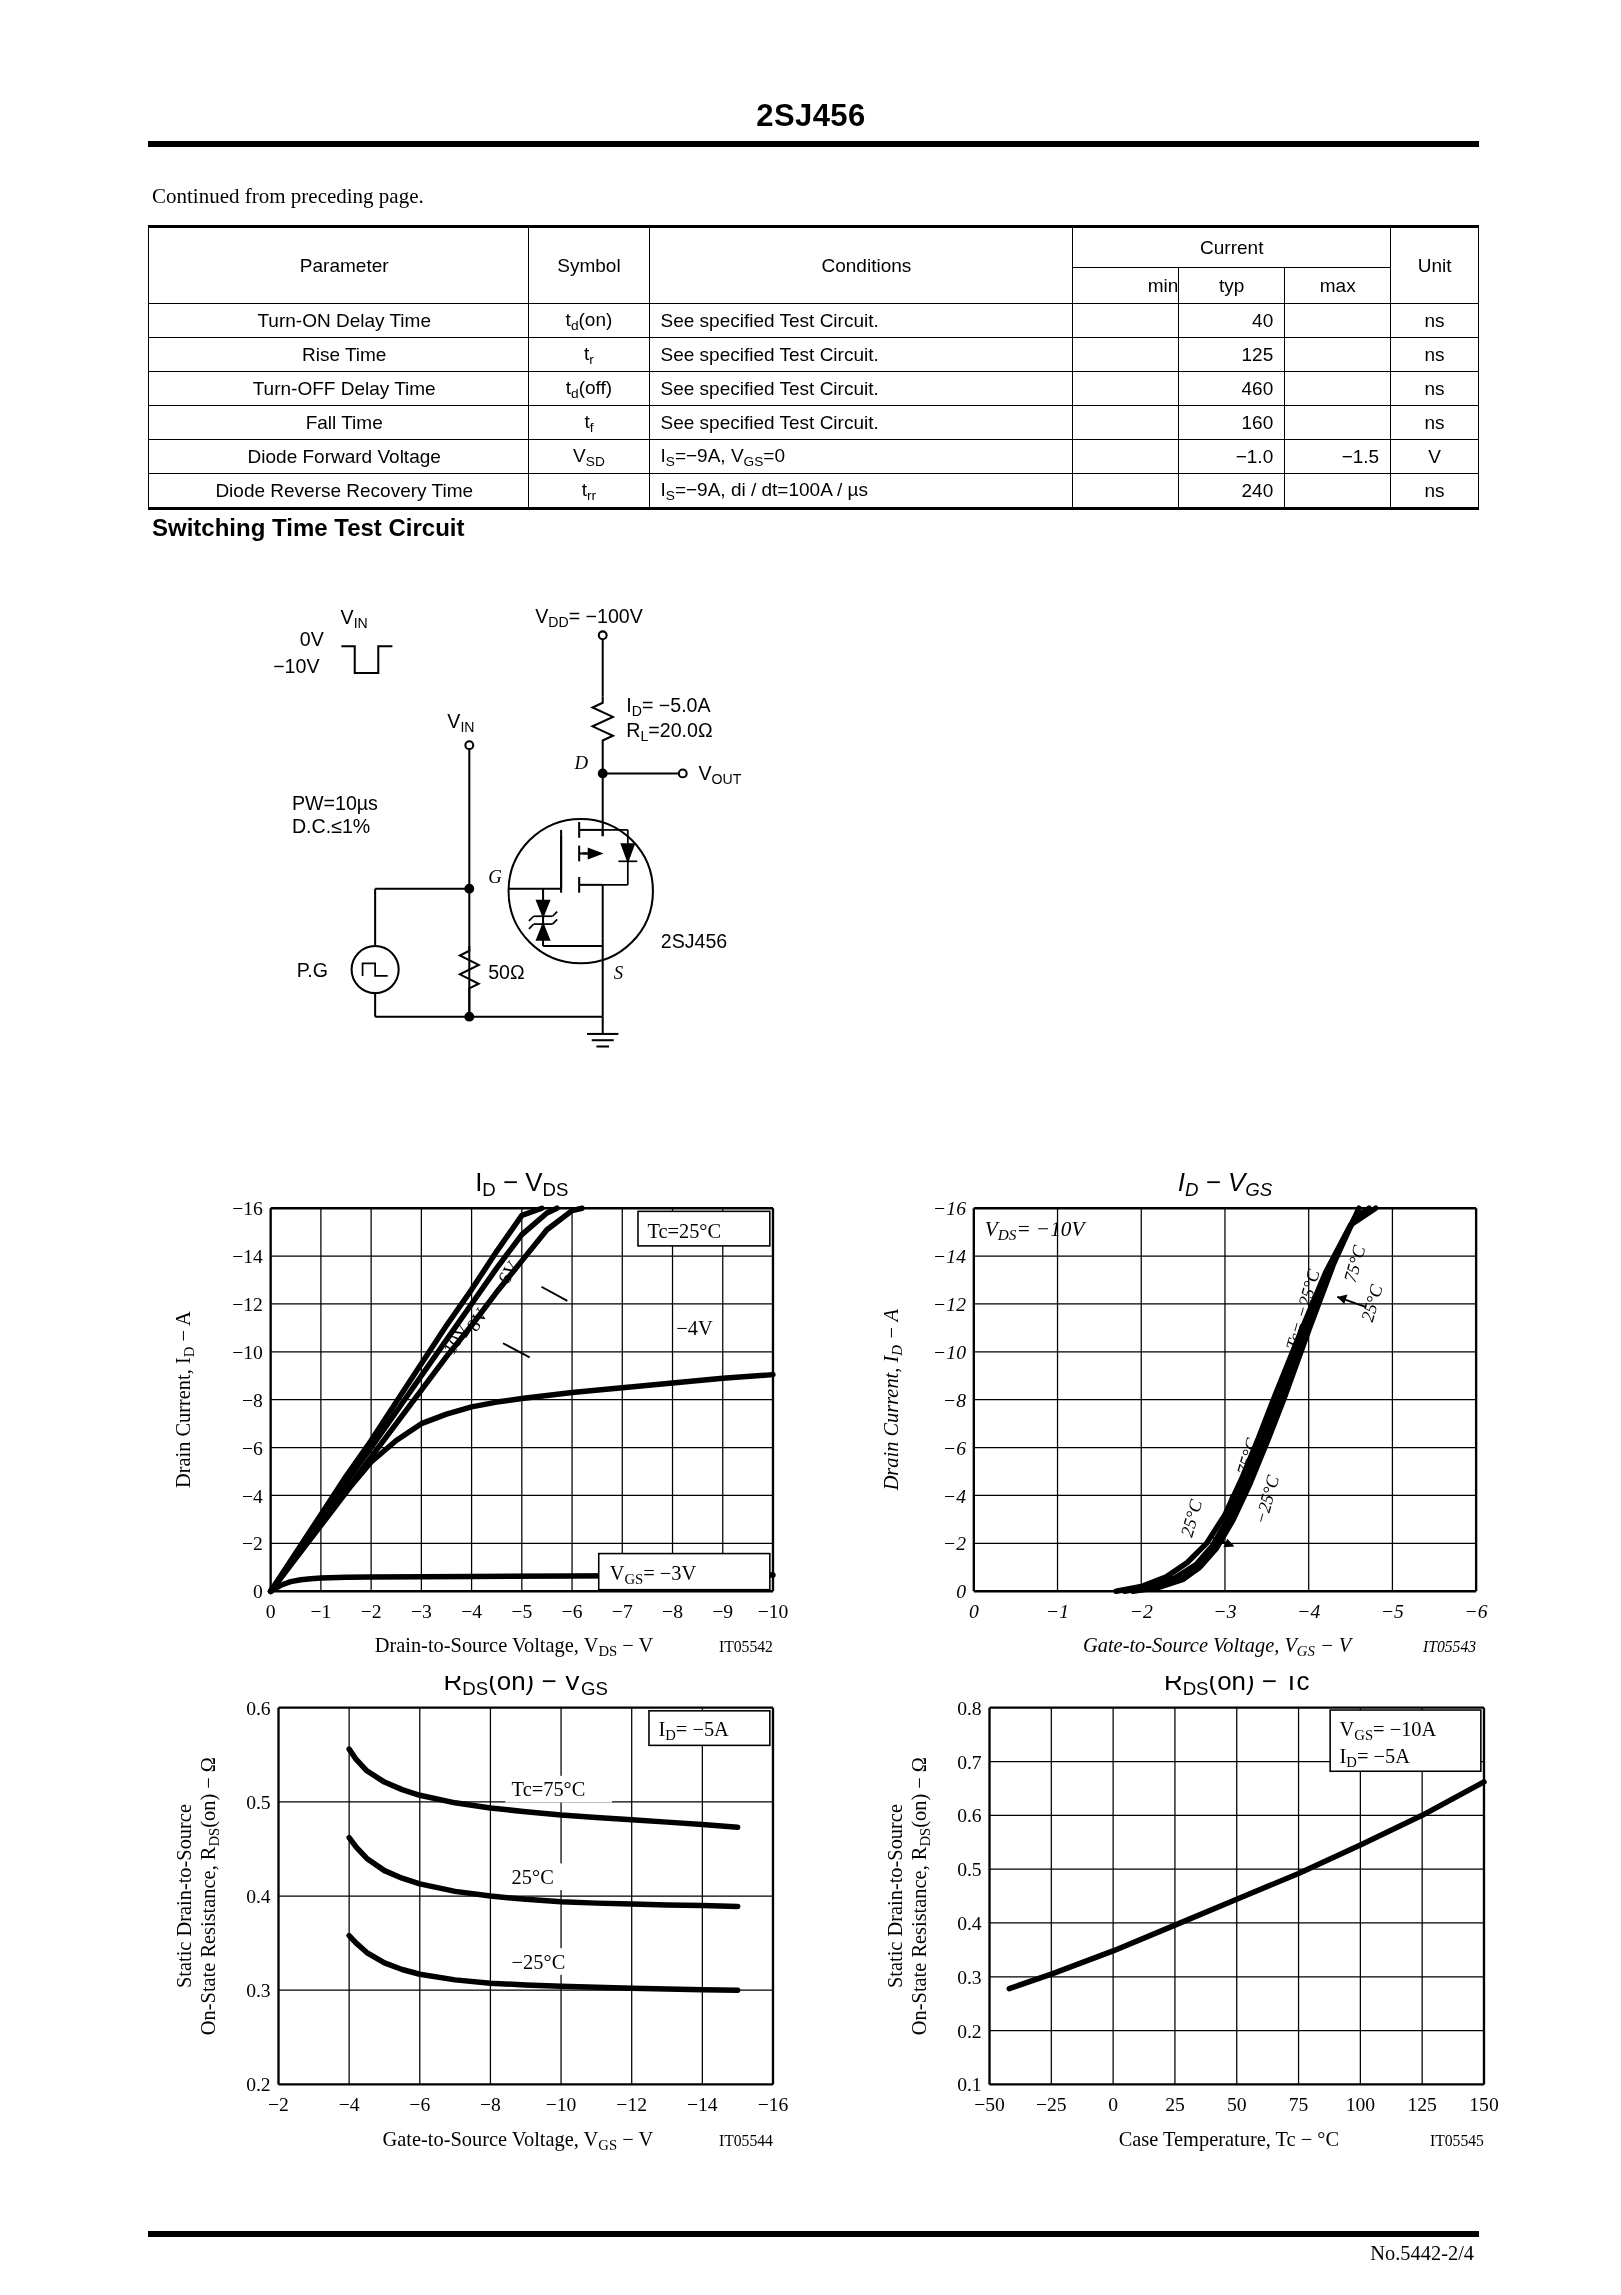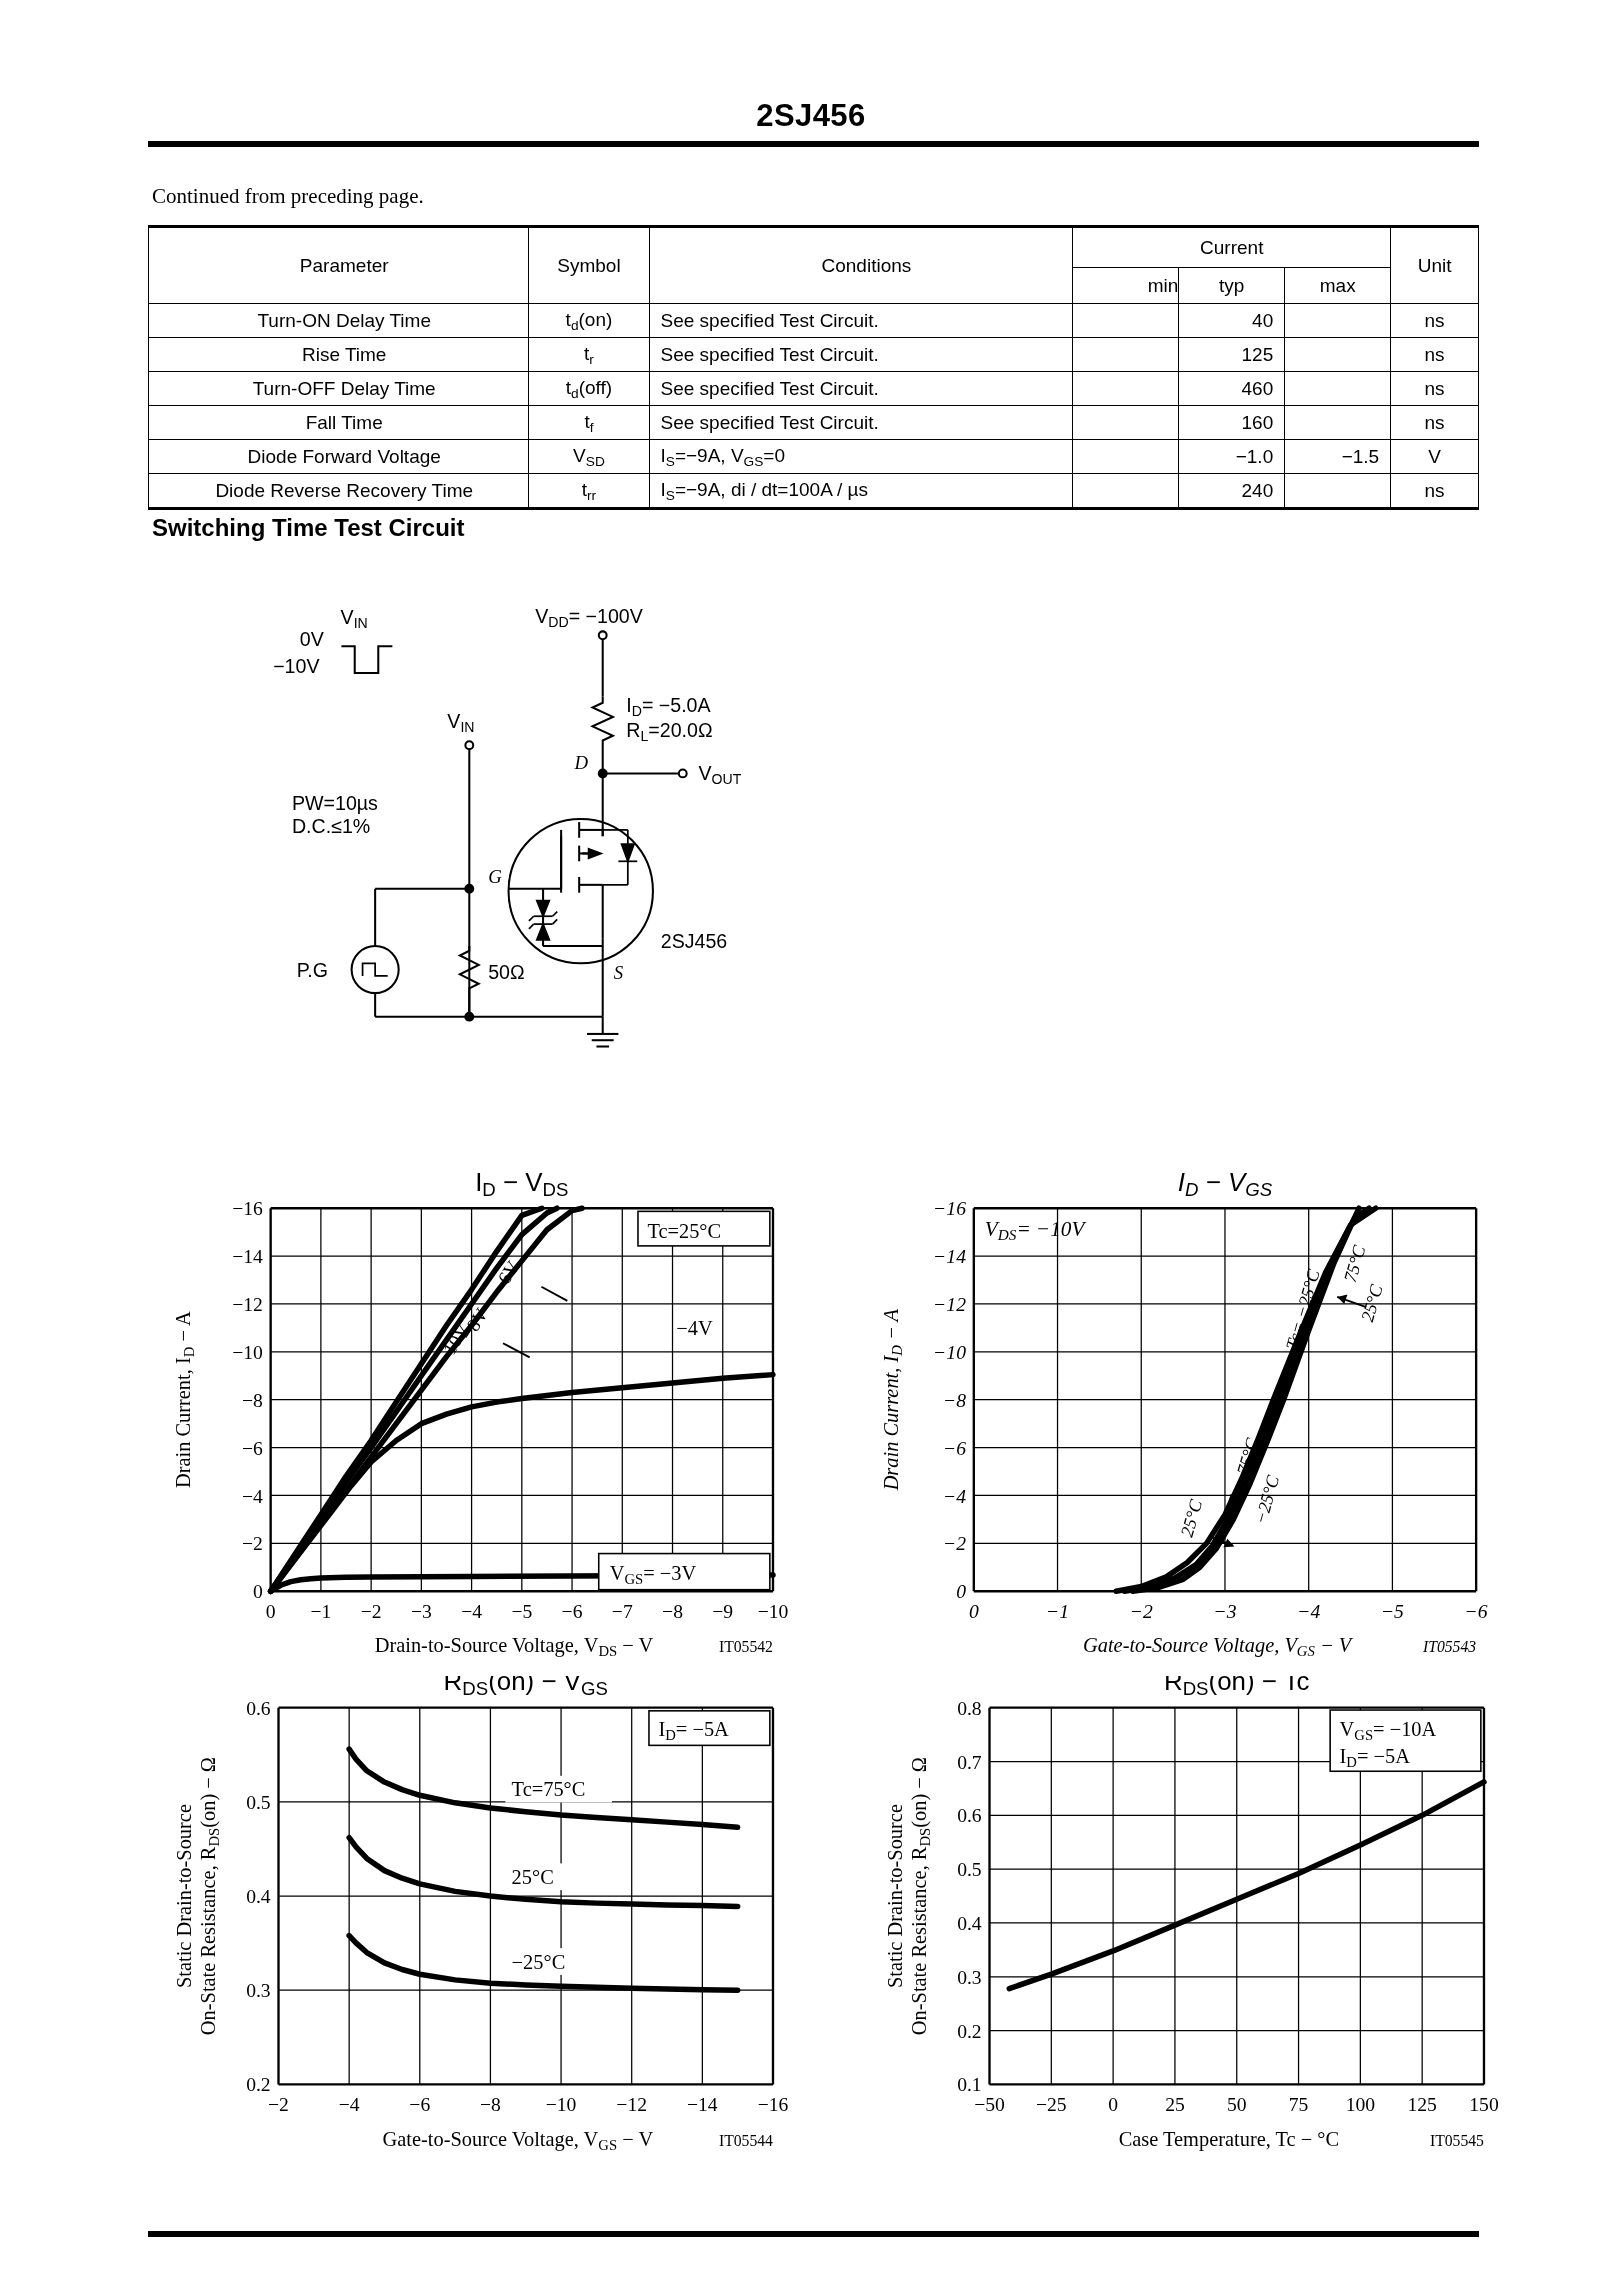--- a/index.html
+++ b/index.html
@@ -430,14 +430,15 @@
         <text x="84" y="280" text-anchor="middle" font-family="Liberation Serif, serif" font-size="26" fill="#000" transform="rotate(-90 84 280)"><tspan>On-State Resistance, R</tspan><tspan baseline-shift="-25%" font-size="0.72em">DS</tspan><tspan>(on) − Ω</tspan></text>
         <text x="795" y="598" fill="#000" font-family="Liberation Serif, serif" text-anchor="end" font-size="20"><tspan>IT05545</tspan></text>
         <path d="M190.2 397.9 L243.8 379.4 L322.5 349.9 L401.3 317.0 L480.0 284.1 L558.8 251.2 L637.5 214.9 L716.3 177.1 L795.0 134.6" fill="none" stroke="#000" stroke-width="7" stroke-linecap="round" stroke-linejoin="round"></path>
         <rect x="599" y="43" width="192" height="78" fill="#fff" stroke="#000" stroke-width="2"></rect>
         <text x="611" y="76" fill="#000" font-family="Liberation Serif, serif" font-size="26"><tspan>V</tspan><tspan baseline-shift="-25%" font-size="0.72em">GS</tspan><tspan>= −10A</tspan></text>
         <text x="611" y="110" fill="#000" font-family="Liberation Serif, serif" font-size="26"><tspan>I</tspan><tspan baseline-shift="-25%" font-size="0.72em">D</tspan><tspan>= −5A</tspan></text>
       </svg>
     </div>
 
   <div class="ft-rule"></div>
+  <div class="ft-no">No.5442-2/4</div>
 </div>
 
 
 </body></html>

